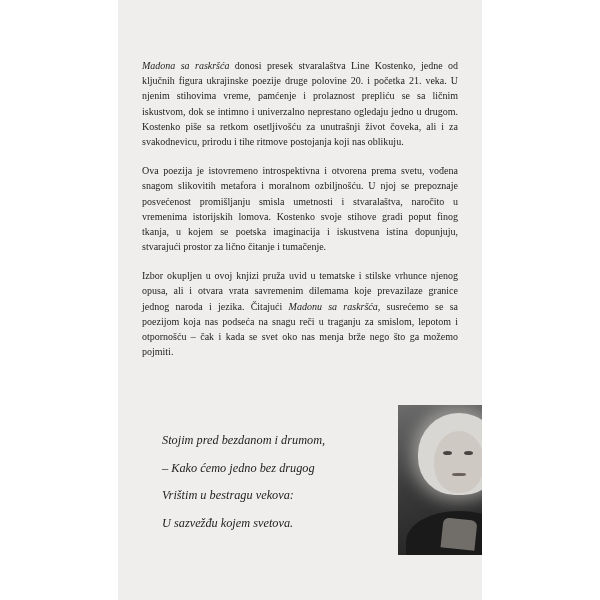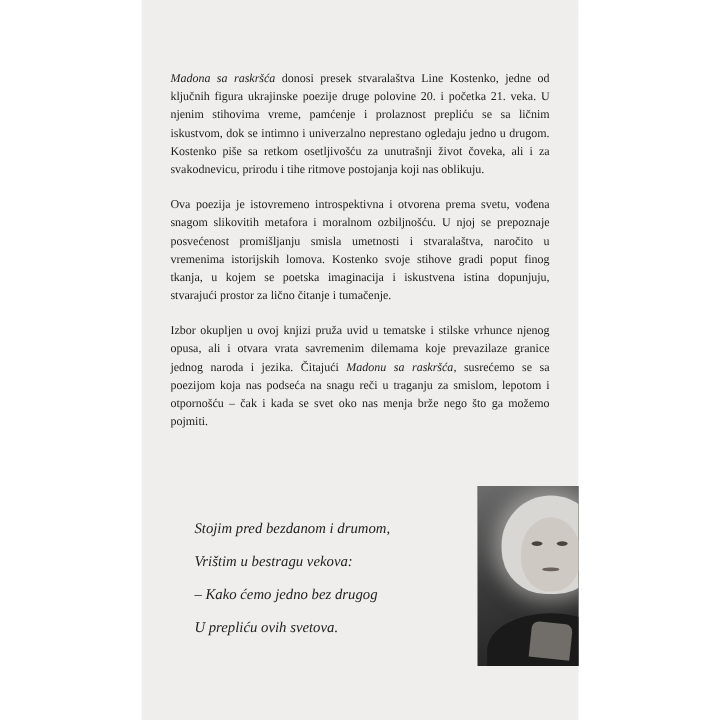--- a/index.html
+++ b/index.html
@@ -178,20 +178,20 @@
         <div class="face"></div>
         <div class="eye-l"></div>
         <div class="eye-r"></div>
         <div class="mouth"></div>
         <div class="shoulders"></div>
         <div class="collar"></div>
       </div>
 
       <div class="verse">
         <div>Stojim pred bezdanom i drumom,</div>
+        <div>– Kako ćemo jedno bez drugog</div>
         <div>Vrištim u bestragu vekova:</div>
-        <div>– Kako ćemo jedno bez drugog</div>
-        <div>U prepliću ovih svetova.</div>
+        <div>U sazvežđu kojem svetova.</div>
       </div>
 
     </div>
   </div>
 </div>
 
 </body></html>

